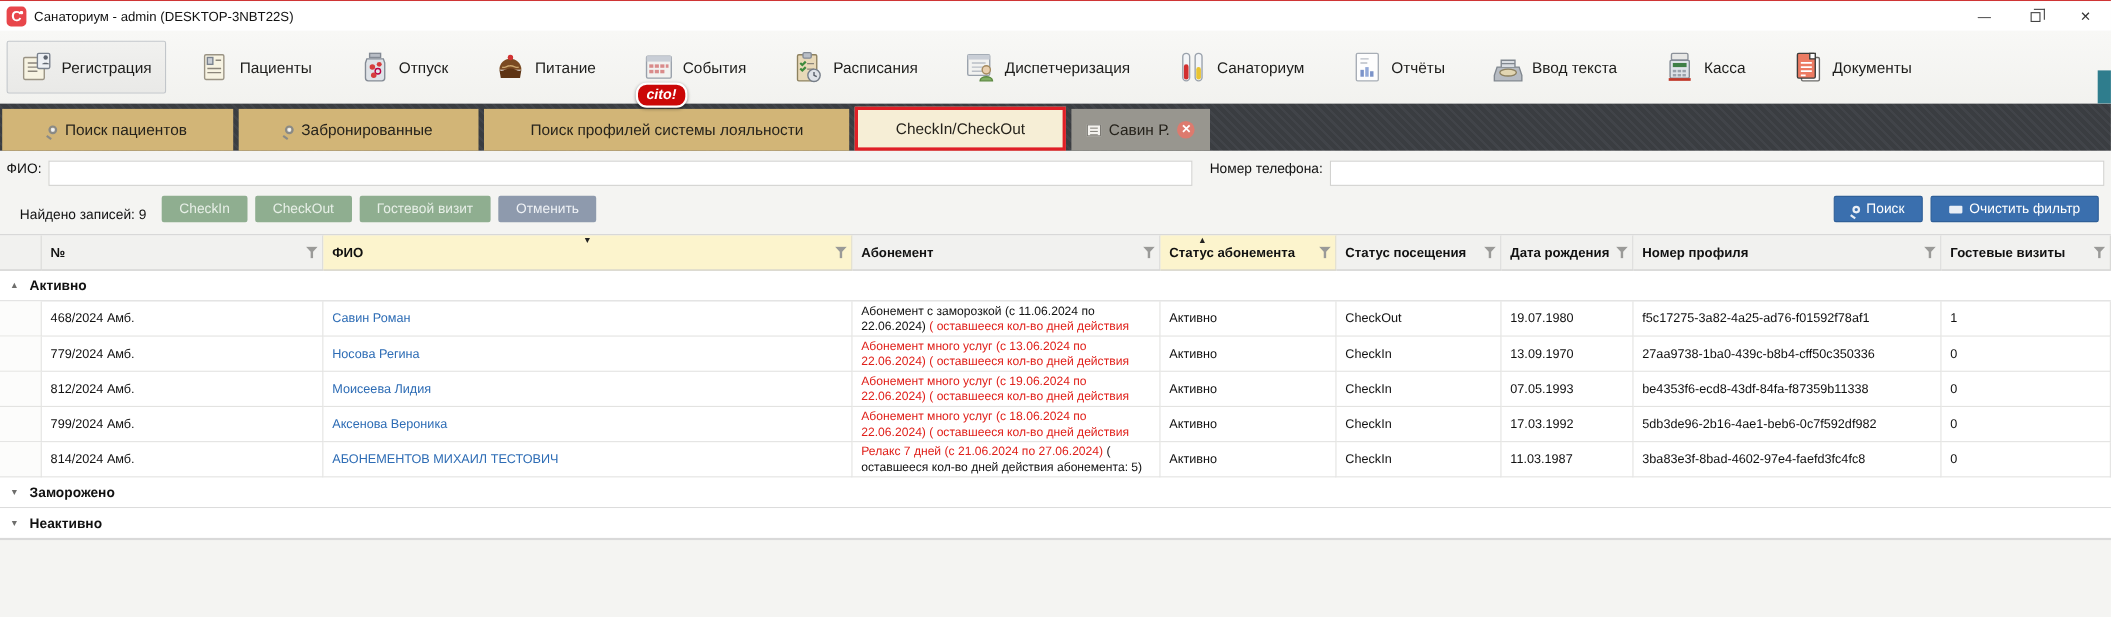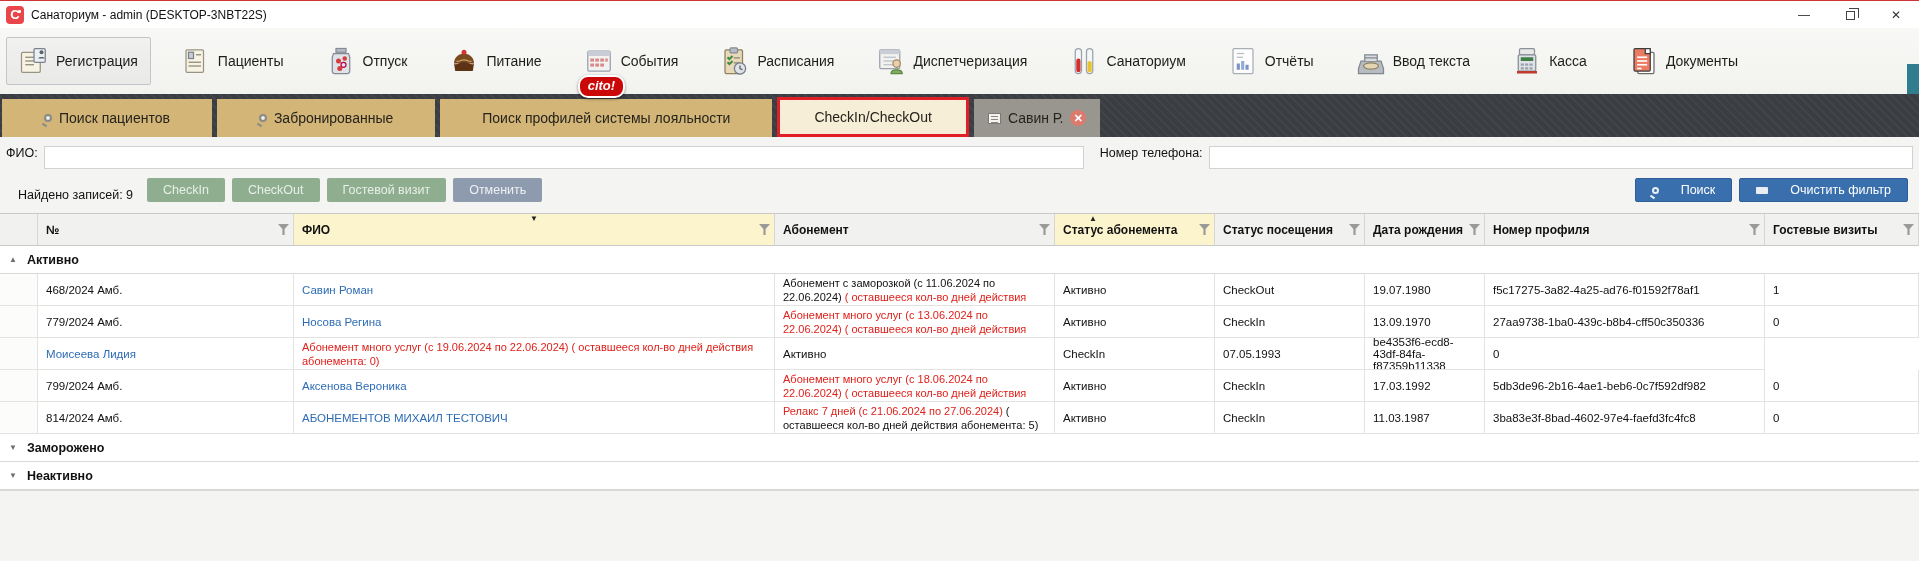--- a/index.html
+++ b/index.html
@@ -49,21 +49,21 @@
   .fio-input { width:1040px; margin-right:14px; }
   .phone-input { flex:1; margin-right:2px; }
 
   
   .action-row { display:flex; align-items:flex-end; margin:9px 4px 0 4px; }
   .found-label { font-size:12.5px; color:#111; margin:0 14px 0 14px; white-space:nowrap; }
   .btn { height:24px; border:none; border-radius:2px; font-size:12.5px; padding:0 16px; margin-right:7px; cursor:default;
          font-family:"Liberation Sans",sans-serif; }
   .btn-green { background:#8fae90; color:#e7efe7; }
   .btn-gray  { background:#8e9aad; color:#eef1f5; }
-  .btn-blue  { background:#3a6fae; color:#fff; border:1px solid #2f5f98; display:flex; align-items:center; gap:22px; }
+  .btn-blue  { background:#3a6fae; color:#fff; border:1px solid #2f5f98; display:flex; align-items:center; gap:6px; }
   .right-buttons { margin-left:auto; display:flex; }
   .mag-white { width:7px; height:7px; border:2px solid #e9eef5; border-radius:50%; position:relative; }
   .mag-white::after { content:""; position:absolute; left:-4px; top:7px; width:5px; height:2px; background:#e9eef5; transform:rotate(35deg); }
   .eraser { width:12px; height:7px; background:#e9eef5; border-radius:1px; }
 
   
   .grid { margin-top:11px; background:#fff; border-top:1px solid #c9c9c9; font-size:11.5px; color:#111; }
   .grid-row { display:grid; grid-template-columns:38px 256px 481px 280px 160px 150px 120px 280px 154px; }
   .hcell { background:#f1f1ef; border-right:1px solid #d6d6d4; border-bottom:1px solid #c9c9c9; font-weight:bold;
            font-size:12px; display:flex; align-items:center; height:32px; padding:0 4px 0 8px; position:relative; }
@@ -435,20 +435,21 @@
       <div class="dcell ab"><span class="red">Абонемент много услуг  (с 13.06.2024 по 22.06.2024)</span><span class="red"> ( оставшееся кол-во дней действия абонемента: 0)</span></div>
       <div class="dcell">Активно</div>
       <div class="dcell">CheckIn</div>
       <div class="dcell">13.09.1970</div>
       <div class="dcell">27aa9738-1ba0-439c-b8b4-cff50c350336</div>
       <div class="dcell">0</div>
     </div>
 
     <div class="grid-row data-row">
       <div class="dcell gutter"></div>
+      <div class="dcell">812/2024 Амб.</div>
       <div class="dcell">
           <span class="fio-link">Моисеева Лидия</span>
         </div>
       <div class="dcell ab"><span class="red">Абонемент много услуг  (с 19.06.2024 по 22.06.2024)</span><span class="red"> ( оставшееся кол-во дней действия абонемента: 0)</span></div>
       <div class="dcell">Активно</div>
       <div class="dcell">CheckIn</div>
       <div class="dcell">07.05.1993</div>
       <div class="dcell">be4353f6-ecd8-43df-84fa-f87359b11338</div>
       <div class="dcell">0</div>
     </div>

